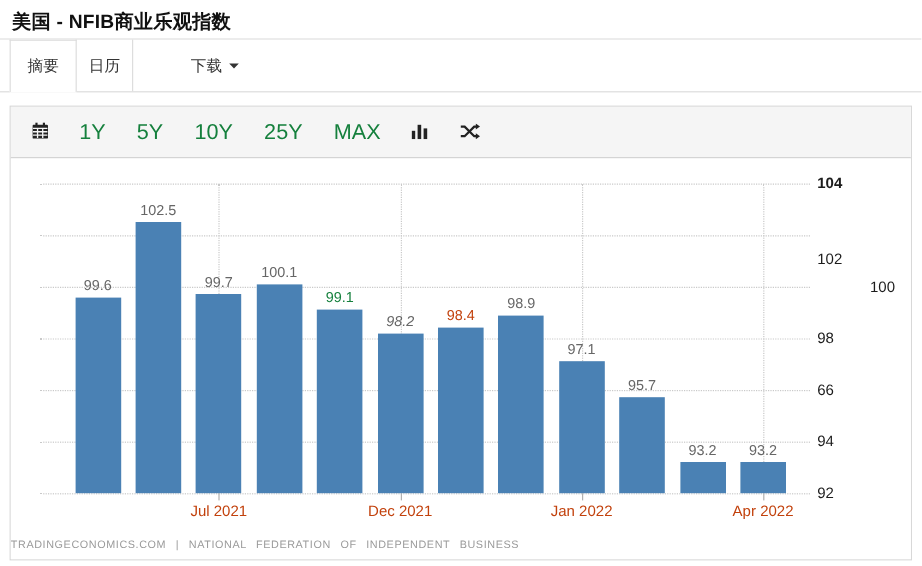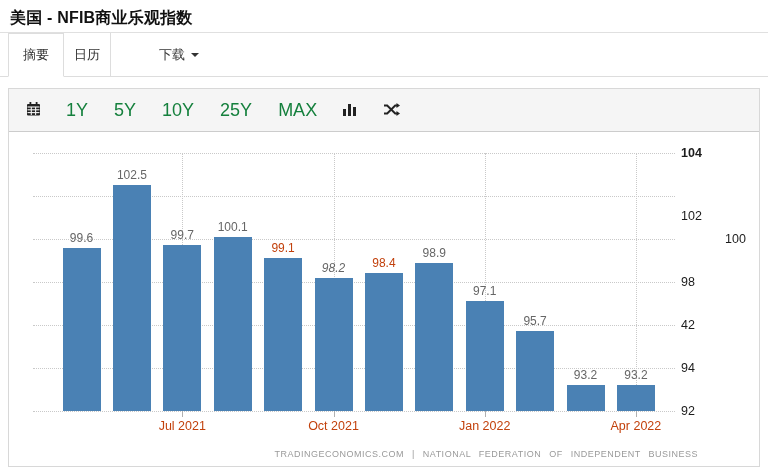--- a/index.html
+++ b/index.html
@@ -31,21 +31,21 @@
   .chart-body { position:relative; height:334px; background:#fff; }
 
   
   .hgrid { position:absolute; height:0; border-top:1px dotted #c9c9c9; }
   .vgrid { position:absolute; width:0; border-left:1px dotted #c9c9c9; }
   .ylab  { position:absolute; font-size:12.5px; color:#1c1c1c; height:16px; line-height:16px; }
   .xlab  { position:absolute; font-size:12.5px; color:#c2410c; width:84px; text-align:center; }
   .xtick { position:absolute; width:1px; height:6px; background:#b0b0b0; }
   .bar   { position:absolute; cursor:pointer; }
   .dlab  { position:absolute; font-size:12px; width:54px; text-align:center; }
-  .source-line { position:absolute; top:317px; left:0; right:61px; text-align:right;
+  .source-line { position:absolute; top:317px; left:0; right:61px; text-align:left;
                  font-size:9px; color:#9a9a9a; letter-spacing:0.5px; word-spacing:5px; }
 </style>
 </head>
 <body>
 
 <div class="page-header">
   <div class="page-title">美国 - NFIB商业乐观指数</div>
 </div>
 
 <div class="tab-row">
@@ -112,47 +112,47 @@
     <div id="plot">
         <div class="hgrid" style="left: 24px; width: 642px; top: 21px;"></div>
         <div class="ylab" style="left: 672px; top: 13px; font-weight: bold;">104</div>
         <div class="hgrid" style="left: 24px; width: 642px; top: 64px;"></div>
         <div class="ylab" style="left: 672px; top: 64px; margin-top: 12px;">102</div>
         <div class="hgrid" style="left: 24px; width: 642px; top: 107px;"></div>
         <div class="ylab" style="left: 672px; top: 99px; margin-left: 44px;">100</div>
         <div class="hgrid" style="left: 24px; width: 642px; top: 150px;"></div>
         <div class="ylab" style="left: 672px; top: 142px;">98</div>
         <div class="hgrid" style="left: 24px; width: 642px; top: 193px;"></div>
-        <div class="ylab" style="left: 672px; top: 185px;">42</div>
+        <div class="ylab" style="left: 672px; top: 185px;">66</div>
         <div class="hgrid" style="left: 24px; width: 642px; top: 236px;"></div>
         <div class="ylab" style="left: 672px; top: 228px;">94</div>
         <div class="hgrid" style="left: 24px; width: 642px; top: 279px;"></div>
         <div class="ylab" style="left: 672px; top: 271px;">92</div>
         <div class="vgrid" style="left: 173.3px; top: 21px; height: 258px;"></div>
         <div class="xtick" style="left: 173.3px; top: 279px;"></div>
         <div class="xlab" style="left: 131.3px; top: 287px;">Jul 2021</div>
         <div class="vgrid" style="left: 324.5px; top: 21px; height: 258px;"></div>
         <div class="xtick" style="left: 324.5px; top: 279px;"></div>
-        <div class="xlab" style="left: 282.5px; top: 287px;">Oct 2021</div>
+        <div class="xlab" style="left: 282.5px; top: 287px;">Dec 2021</div>
         <div class="vgrid" style="left: 475.7px; top: 21px; height: 258px;"></div>
         <div class="xtick" style="left: 475.7px; top: 279px;"></div>
         <div class="xlab" style="left: 433.7px; top: 287px;">Jan 2022</div>
         <div class="vgrid" style="left: 626.9px; top: 21px; height: 258px;"></div>
         <div class="xtick" style="left: 626.9px; top: 279px;"></div>
         <div class="xlab" style="left: 584.9px; top: 287px;">Apr 2022</div>
         <div class="bar" style="left: 53.5px; width: 38px; top: 116px; height: 163px; background: rgb(74, 129, 180);"></div>
         <div class="dlab" style="left: 45.5px; top: 99px; color: rgb(102, 102, 102);">99.6</div>
         <div class="bar" style="left: 103.9px; width: 38px; top: 53px; height: 226px; background: rgb(74, 129, 180);"></div>
         <div class="dlab" style="left: 95.9px; top: 36px; color: rgb(102, 102, 102);">102.5</div>
         <div class="bar" style="left: 154.3px; width: 38px; top: 113px; height: 166px; background: rgb(74, 129, 180);"></div>
         <div class="dlab" style="left: 146.3px; top: 96px; color: rgb(102, 102, 102);">99.7</div>
         <div class="bar" style="left: 204.7px; width: 38px; top: 105px; height: 174px; background: rgb(74, 129, 180);"></div>
         <div class="dlab" style="left: 196.7px; top: 88px; color: rgb(102, 102, 102);">100.1</div>
         <div class="bar" style="left: 255.1px; width: 38px; top: 126px; height: 153px; background: rgb(74, 129, 180);"></div>
-        <div class="dlab" style="left: 247.1px; top: 109px; color: #c2410c; text-align: center;">99.1</div>
+        <div class="dlab" style="left: 247.1px; top: 109px; color: #15803d; text-align: center;">99.1</div>
         <div class="bar" style="left: 305.5px; width: 38px; top: 146px; height: 133px; background: rgb(74, 129, 180);"></div>
         <div class="dlab" style="left: 297.5px; top: 129px; color: rgb(102, 102, 102); font-style: italic;">98.2</div>
         <div class="bar" style="left: 355.9px; width: 38px; top: 141px; height: 138px; background: rgb(74, 129, 180);"></div>
         <div class="dlab" style="left: 347.9px; top: 124px; color: #c2410c;">98.4</div>
         <div class="bar" style="left: 406.3px; width: 38px; top: 131px; height: 148px; background: rgb(74, 129, 180);"></div>
         <div class="dlab" style="left: 398.3px; top: 114px; color: rgb(102, 102, 102);">98.9</div>
         <div class="bar" style="left: 456.7px; width: 38px; top: 169px; height: 110px; background: rgb(74, 129, 180);"></div>
         <div class="dlab" style="left: 448.7px; top: 152px; color: rgb(102, 102, 102);">97.1</div>
         <div class="bar" style="left: 507.1px; width: 38px; top: 199px; height: 80px; background: rgb(74, 129, 180);"></div>
         <div class="dlab" style="left: 499.1px; top: 182px; color: rgb(102, 102, 102);">95.7</div>

